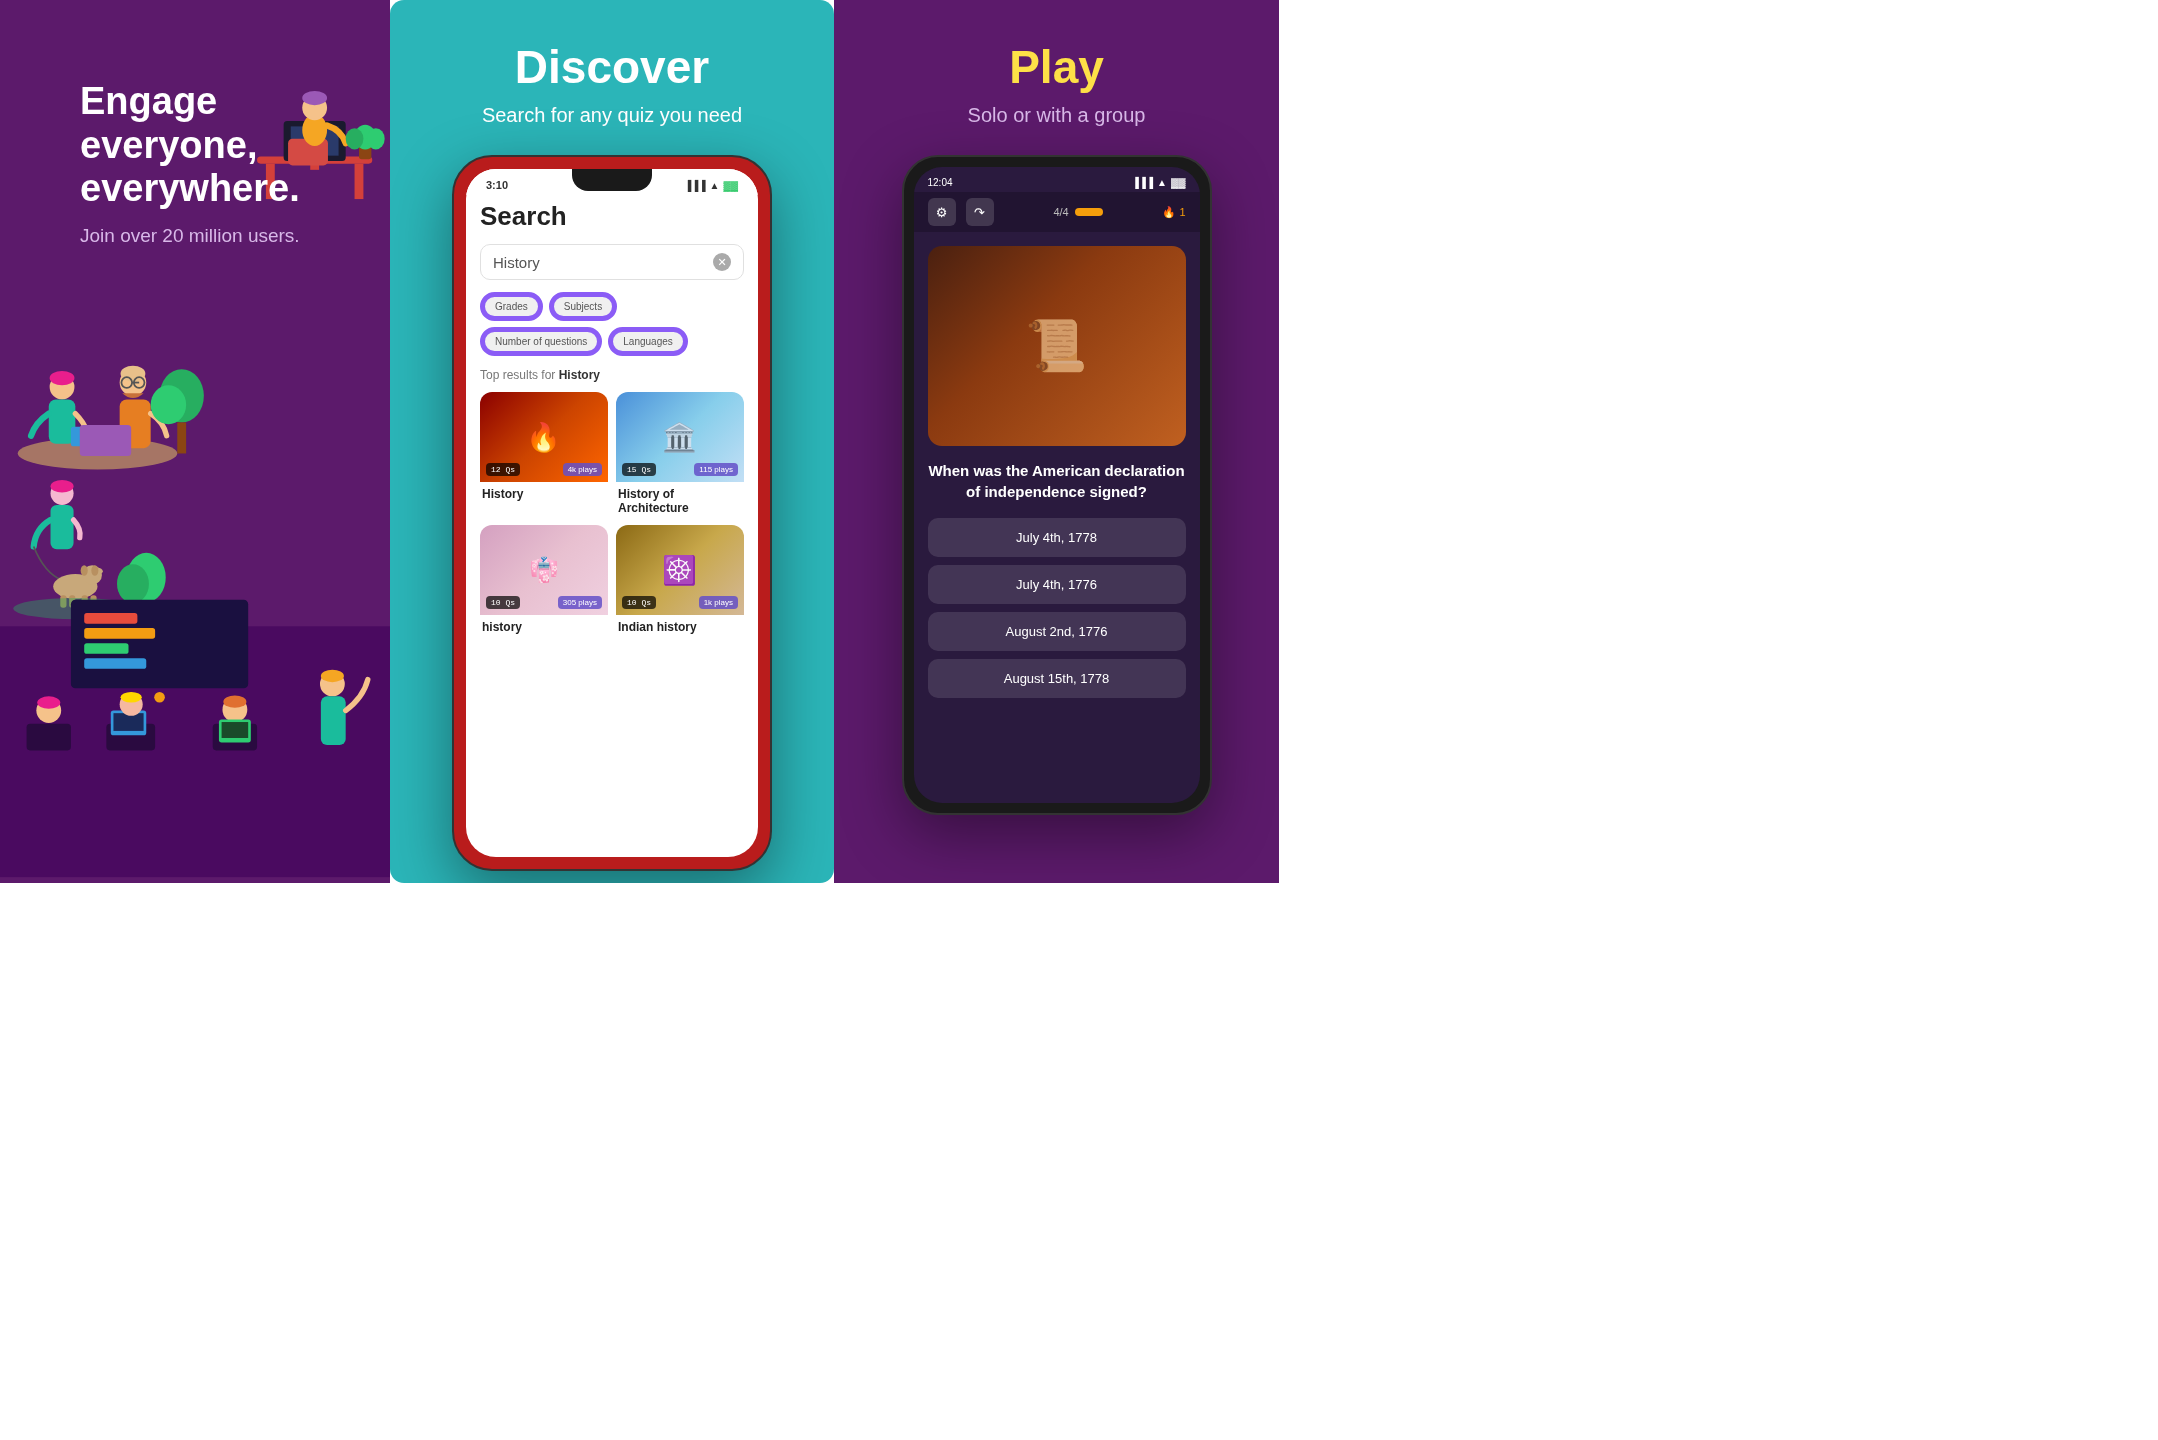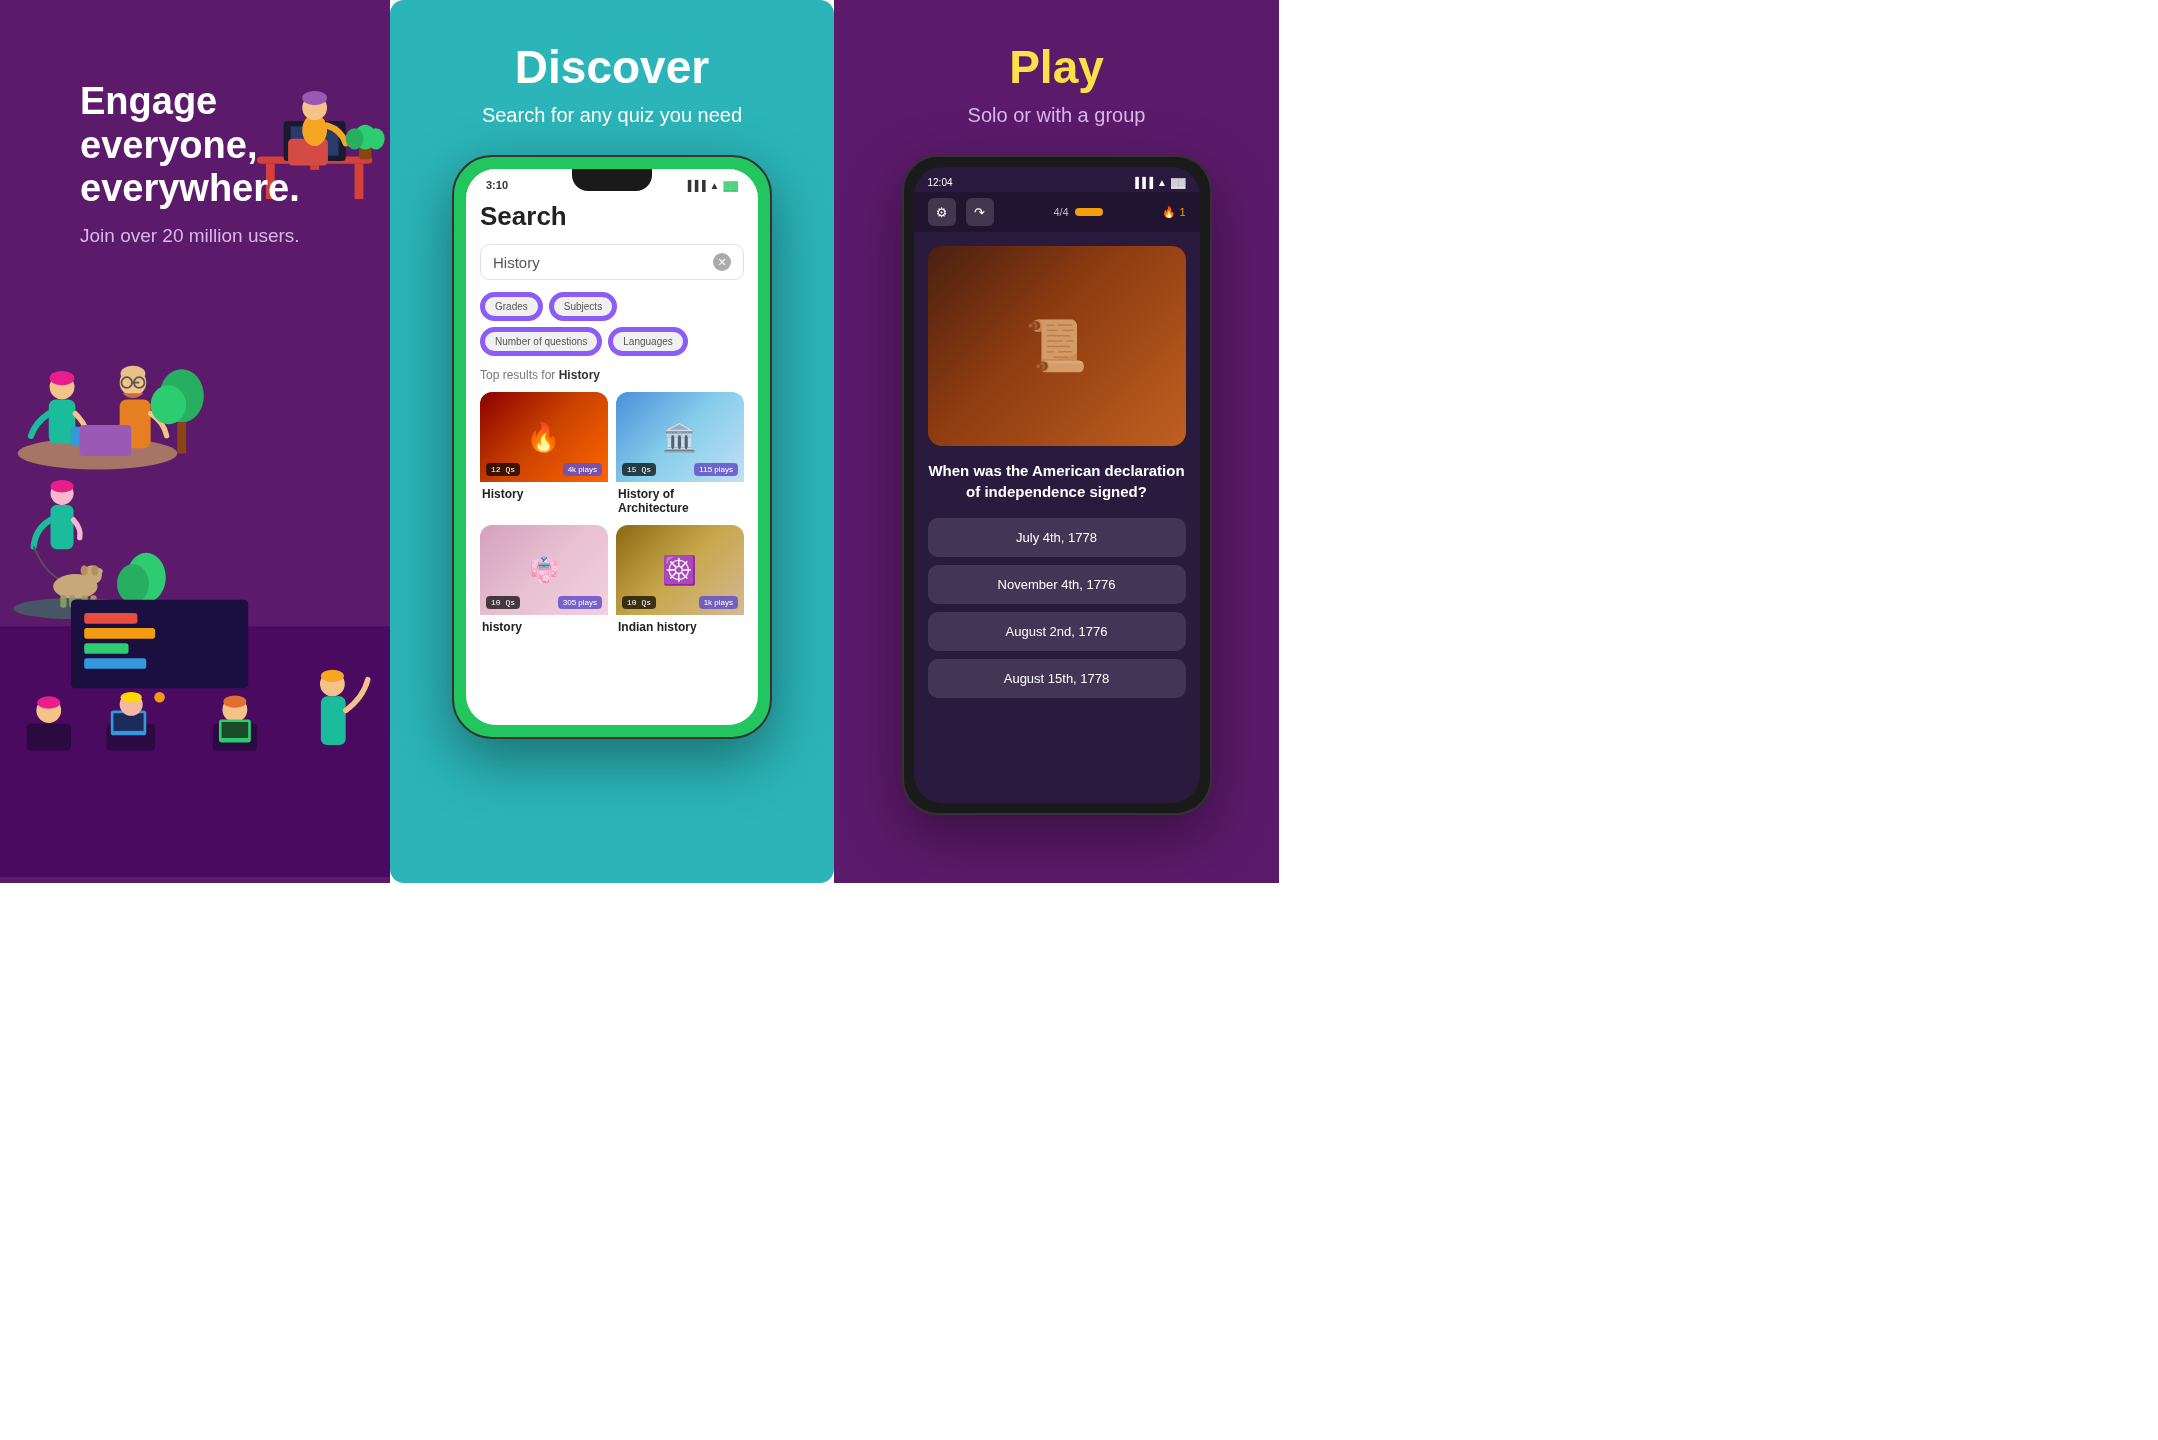--- a/index.html
+++ b/index.html
@@ -47,22 +47,22 @@
       color: white;
       font-size: 20px;
       font-weight: 500;
       text-align: center;
       margin-bottom: 28px;
     }
 
     
     .phone-mockup {
       width: 320px;
-      height: 584px;
-      background: #22c55e;
+      height: 716px;
+      background: #b91c1c;
       border-radius: 40px;
       padding: 12px;
       position: relative;
       box-shadow: 0 20px 60px rgba(0,0,0,0.4);
       border: 2px solid #333;
     }
 
     .phone-screen {
       width: 100%;
       height: 100%;
@@ -707,20 +707,20 @@
         </div>
       </div>
 
       <div class="quiz-question-area">
         <div class="quiz-scene"></div>
 
         <div class="quiz-question-text">When was the American declaration of independence signed?</div>
 
         <div class="answer-options">
           <div class="answer-btn">July 4th, 1778</div>
-          <div class="answer-btn">November 4th, 1776</div>
+          <div class="answer-btn">July 4th, 1776</div>
           <div class="answer-btn">August 2nd, 1776</div>
           <div class="answer-btn">August 15th, 1778</div>
         </div>
       </div>
     </div>
   </div>
 </div>
 
 </body></html>

